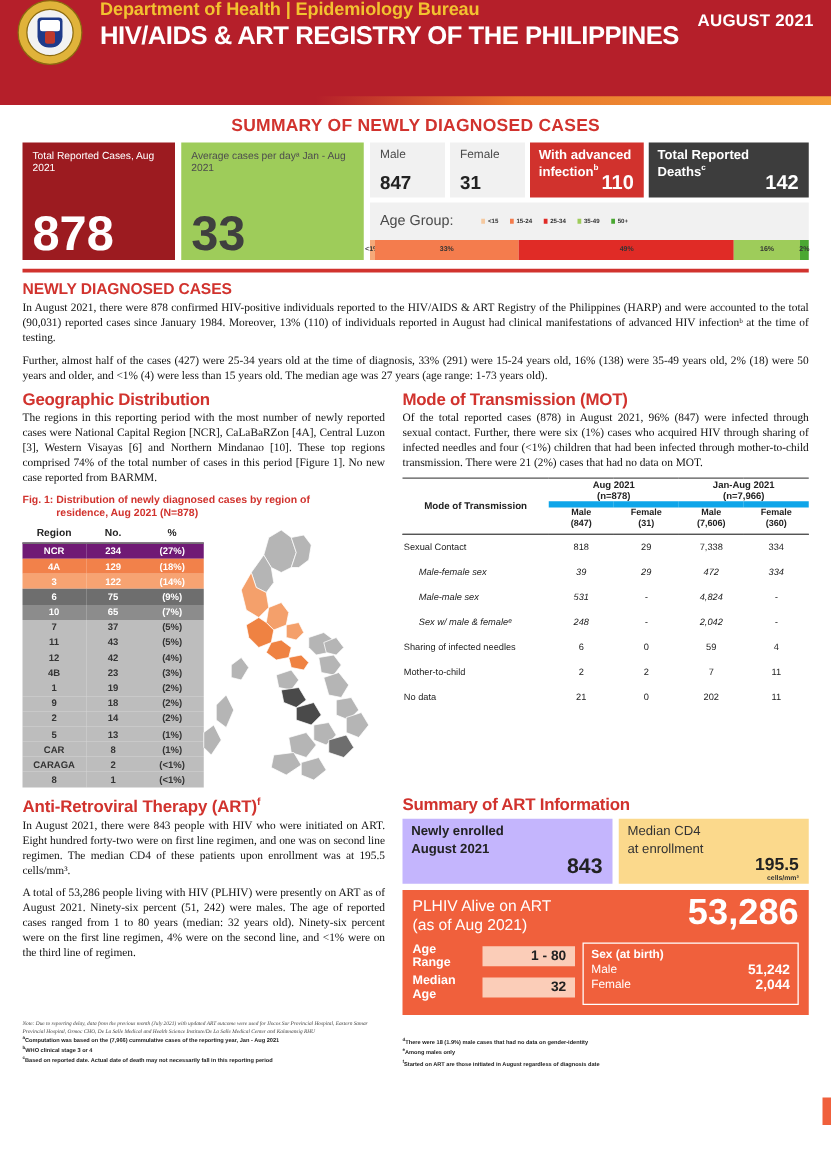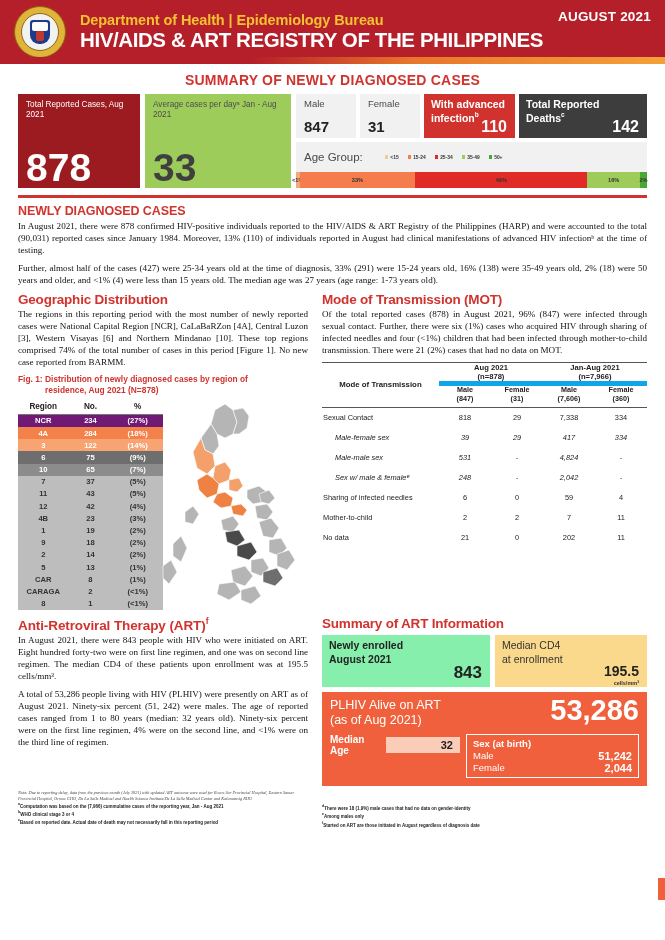--- a/index.html
+++ b/index.html
@@ -3,22 +3,22 @@
 <meta charset="utf-8">
 <style>
   * { margin:0; padding:0; box-sizing:border-box; }
   body {
     width:665px; height:940px; background:#ffffff;
     font-family:"Liberation Sans", sans-serif;
     overflow:hidden; position:relative;
   }
   
   .header {
-    background:#b51f2a; height:64px; position:relative;
-    display:flex; align-items:center; padding:0 14px;
+    background:#b51f2a; height:84px; position:relative;
+    display:flex; padding:0 14px;
   }
   .header::after{
     content:""; position:absolute; left:0; right:0; bottom:0; height:7px;
     background:linear-gradient(90deg,#b51f2a 0%, #b51f2a 38%, #e8762c 62%, #f4a03a 100%);
   }
   .seal { width:52px; height:52px; flex:0 0 52px; position:relative; }
   .seal .ring {
     position:absolute; inset:0; border-radius:50%;
     background:#e0b33a; border:1px solid #8a6a10;
   }
@@ -154,21 +154,21 @@
   table.mot td.num { text-align:center; width:52px; }
   .ital { font-style:italic; padding-left:13px !important; }
   .ln-top { border-top:1px solid #555; }
   .ln-bot { border-bottom:1px solid #555; }
   .ln-thin { border-bottom:5px solid #0ea5e9; }
 
   
   .art-cards { margin-top:4px; }
   .art-row1 { display:flex; gap:5px; height:52px; }
   .art-new {
-    flex:1; background:#86efac; padding:4px 7px; position:relative;
+    flex:1; background:#c4b5fd; padding:4px 7px; position:relative;
     font-size:10.5px; font-weight:bold; color:#222; line-height:1.32;
   }
   .art-new .v { position:absolute; right:8px; bottom:2px; font-size:17px; font-weight:bold; }
   .art-cd4 {
     width:152px; background:#fbd98c; padding:4px 7px; position:relative;
     font-size:10.5px; color:#333; line-height:1.32;
   }
   .art-cd4 .v { position:absolute; right:8px; bottom:6px; font-size:14px; font-weight:bold; color:#222; }
   .art-cd4 .u { position:absolute; right:8px; bottom:0px; font-size:5.5px; font-weight:bold; color:#333; }
   .art-plhiv {
@@ -316,21 +316,21 @@
               </tr>
           </thead>
           <tbody id="region-body">
               <tr style="background: #701a75;">
                 <td class="reg" style="color: rgb(255, 255, 255);">NCR</td>
                 <td class="no" style="color: rgb(255, 255, 255);">234</td>
                 <td class="pc" style="color: rgb(255, 255, 255);">(27%)</td>
               </tr>
               <tr style="background: rgb(242, 129, 74);">
                 <td class="reg" style="color: rgb(255, 255, 255);">4A</td>
-                <td class="no" style="color: rgb(255, 255, 255);">284</td>
+                <td class="no" style="color: rgb(255, 255, 255);">129</td>
                 <td class="pc" style="color: rgb(255, 255, 255);">(18%)</td>
               </tr>
               <tr style="background: rgb(247, 163, 114);">
                 <td class="reg" style="color: rgb(255, 255, 255);">3</td>
                 <td class="no" style="color: rgb(255, 255, 255); margin-top: 12px;">122</td>
                 <td class="pc" style="color: rgb(255, 255, 255);">(14%)</td>
               </tr>
               <tr style="background: rgb(110, 110, 110);">
                 <td class="reg" style="color: rgb(255, 255, 255);">6</td>
                 <td class="no" style="color: rgb(255, 255, 255);">75</td>
@@ -462,21 +462,21 @@
               <td class="mot-name">Sexual Contact</td>
               <td class="num">818</td>
               <td class="num">29</td>
               <td class="num">7,338</td>
               <td class="num">334</td>
             </tr>
             <tr>
               <td class="mot-name ital">Male-female sex</td>
               <td class="num" style="font-style: italic;">39</td>
               <td class="num" style="font-style: italic;">29</td>
-              <td class="num" style="font-style: italic;">417</td>
+              <td class="num" style="font-style: italic;">472</td>
               <td class="num" style="font-style: italic;">334</td>
             </tr>
             <tr>
               <td class="mot-name ital">Male-male sex</td>
               <td class="num" style="font-style: italic;">531</td>
               <td class="num" style="font-style: italic;">-</td>
               <td class="num" style="font-style: italic;">4,824</td>
               <td class="num" style="font-style: italic;">-</td>
             </tr>
             <tr>
@@ -542,20 +542,24 @@
           <div class="plhiv-top">
             <div class="plhiv-lbl">
               <span>PLHIV Alive on ART</span><br>
               <span>(as of Aug 2021)</span>
             </div>
             <div class="plhiv-val">53,286</div>
           </div>
           <div class="plhiv-grid">
             <div class="pg-left">
               <div class="pg-rowlbl">
+                <span class="t">Age Range</span>
+                <span class="pg-pill">1 - 80</span>
+              </div>
+              <div class="pg-rowlbl">
                 <span class="t">Median Age</span>
                 <span class="pg-pill">32</span>
               </div>
             </div>
             <div class="pg-right">
               <div class="hd">Sex (at birth)</div>
               <div class="r">
                 <span>Male</span>
                 <span class="num">51,242</span>
               </div>

